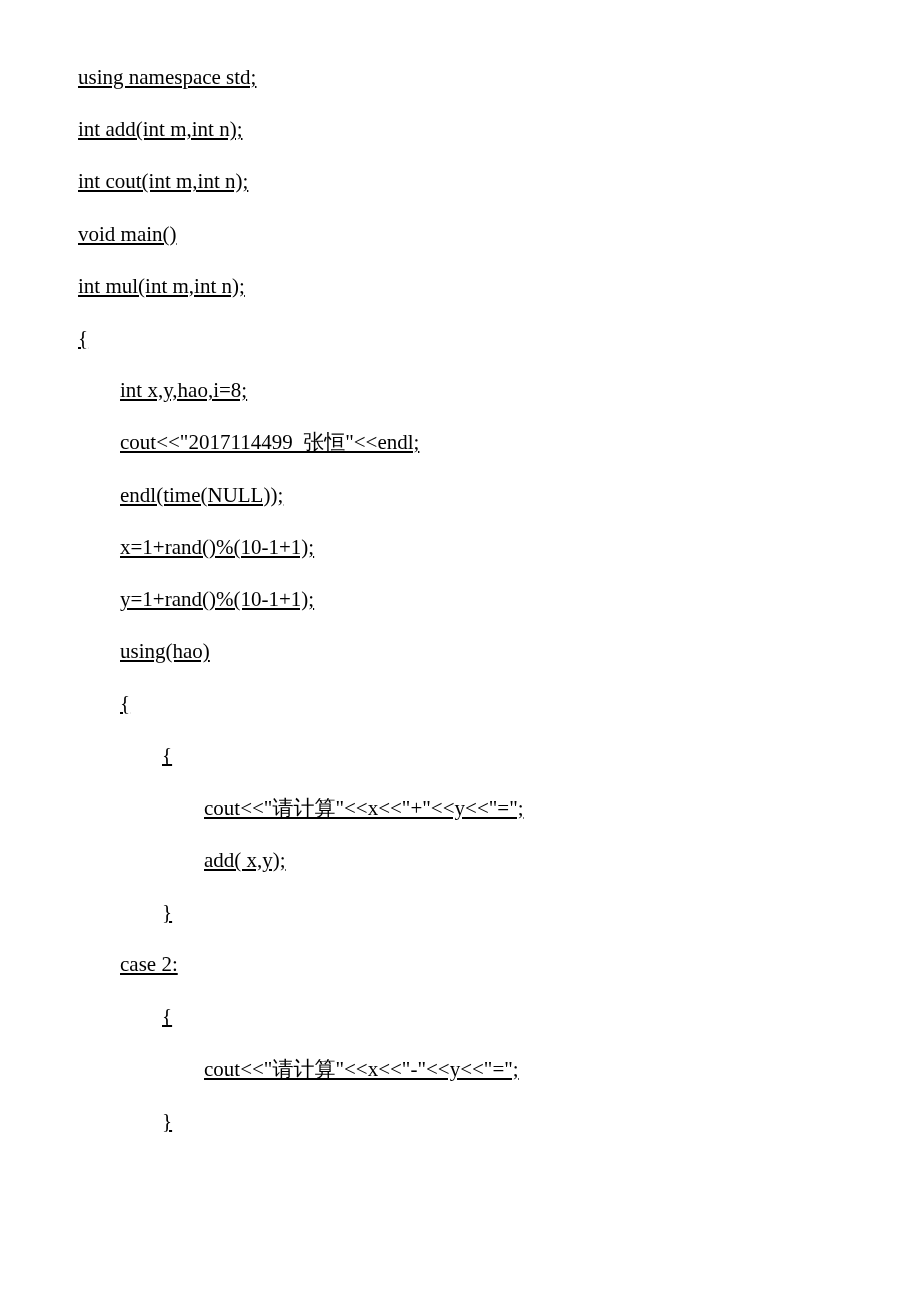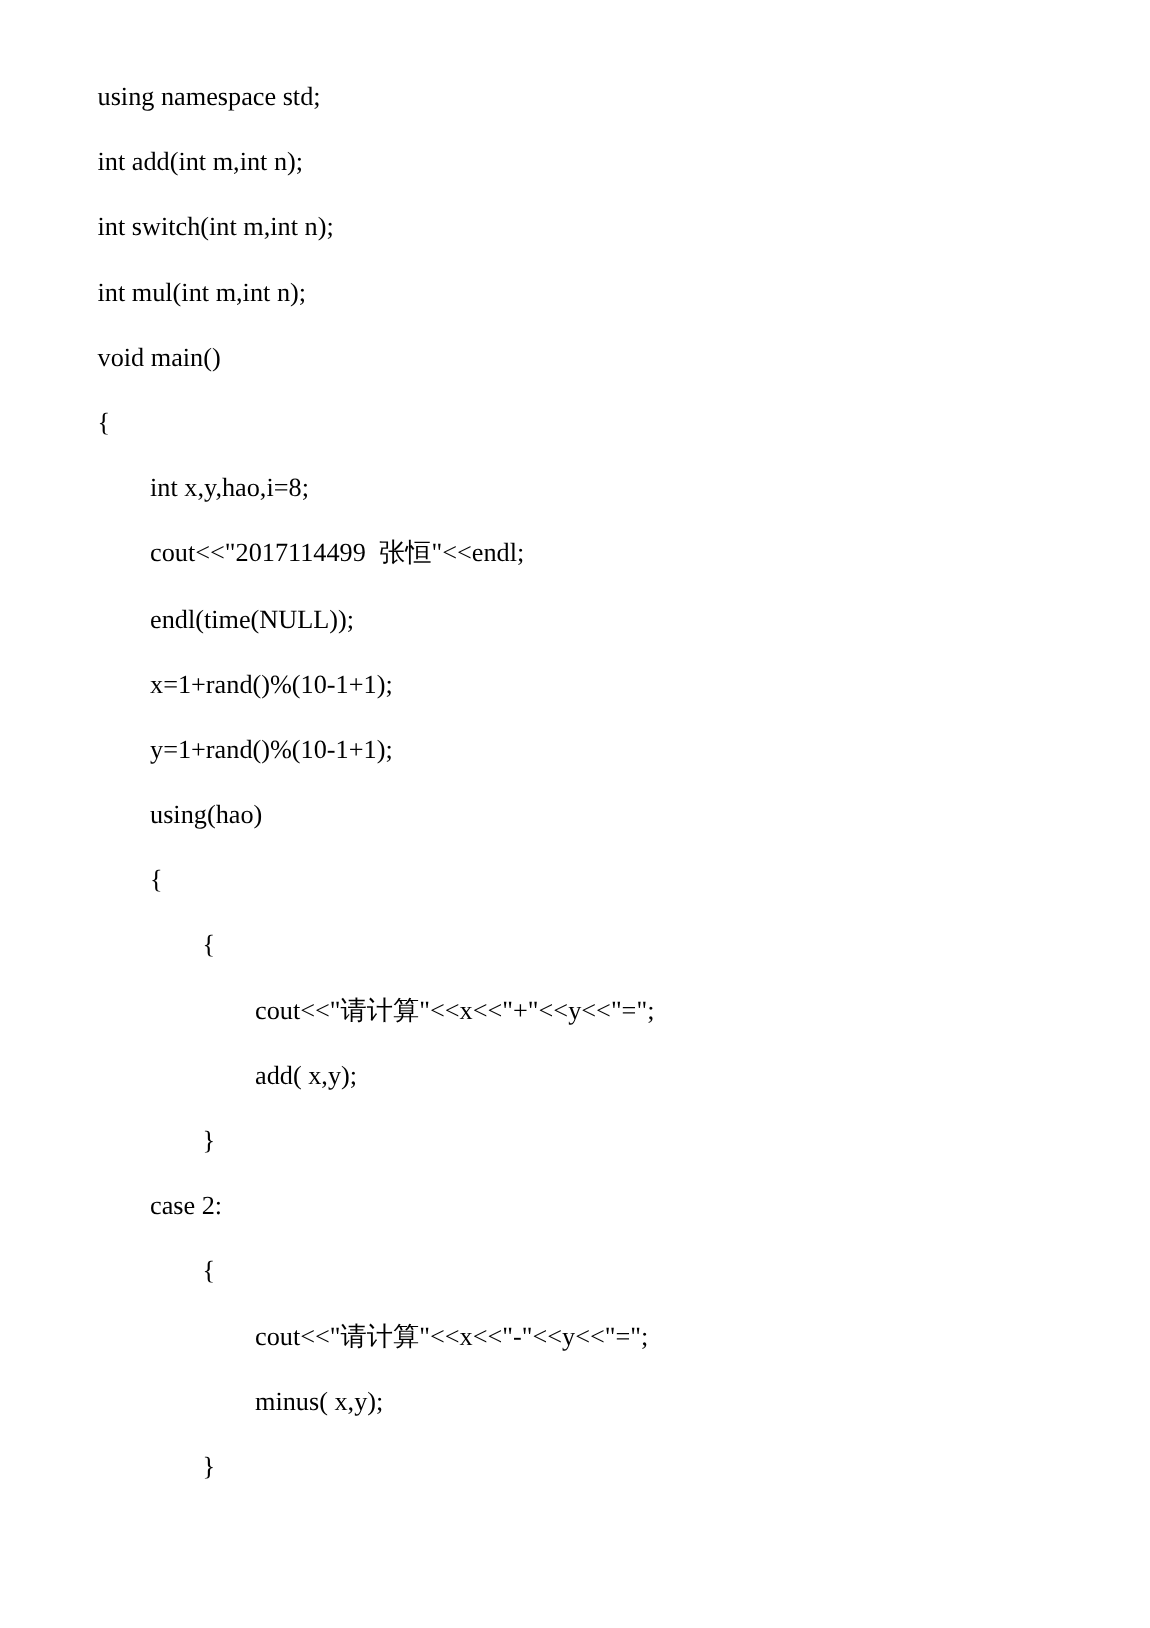--- a/index.html
+++ b/index.html
@@ -13,44 +13,44 @@
     line-height: 1.2;
   }
   .page {
     box-sizing: border-box;
     padding: 65px 78px 40px 78px;
     width: 920px;
   }
   .line {
     margin-bottom: 27px;
     white-space: pre;
+    text-decoration: underline;
   }
   .indent1 { padding-left: 42px; }
   .indent2 { padding-left: 84px; }
   .indent3 { padding-left: 126px; }
 </style>
 </head>
 <body>
 
 <div class="page">
   <div class="line">using namespace std;</div>
   <div class="line">int add(int m,int n);</div>
-  <div class="line">int switch(int m,int n);</div>
+  <div class="line">int cout(int m,int n);</div>
+  <div class="line">void main()</div>
   <div class="line">int mul(int m,int n);</div>
-  <div class="line">void main()</div>
   <div class="line">{</div>
   <div class="line indent1">int x,y,hao,i=8;</div>
   <div class="line indent1">cout&lt;&lt;"2017114499  张恒"&lt;&lt;endl;</div>
   <div class="line indent1">endl(time(NULL));</div>
   <div class="line indent1">x=1+rand()%(10-1+1);</div>
   <div class="line indent1">y=1+rand()%(10-1+1);</div>
   <div class="line indent1">using(hao)</div>
   <div class="line indent1">{</div>
   <div class="line indent2">{</div>
   <div class="line indent3">cout&lt;&lt;"请计算"&lt;&lt;x&lt;&lt;"+"&lt;&lt;y&lt;&lt;"=";</div>
   <div class="line indent3">add( x,y);</div>
   <div class="line indent2">}</div>
   <div class="line indent1">case 2:</div>
   <div class="line indent2">{</div>
   <div class="line indent3">cout&lt;&lt;"请计算"&lt;&lt;x&lt;&lt;"-"&lt;&lt;y&lt;&lt;"=";</div>
-  <div class="line indent3">minus( x,y);</div>
   <div class="line indent2">}</div>
 </div>
 
 </body></html>

